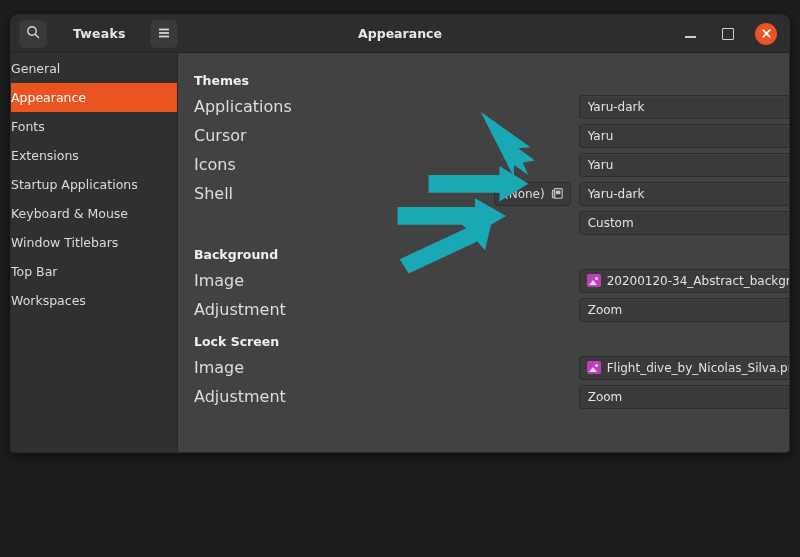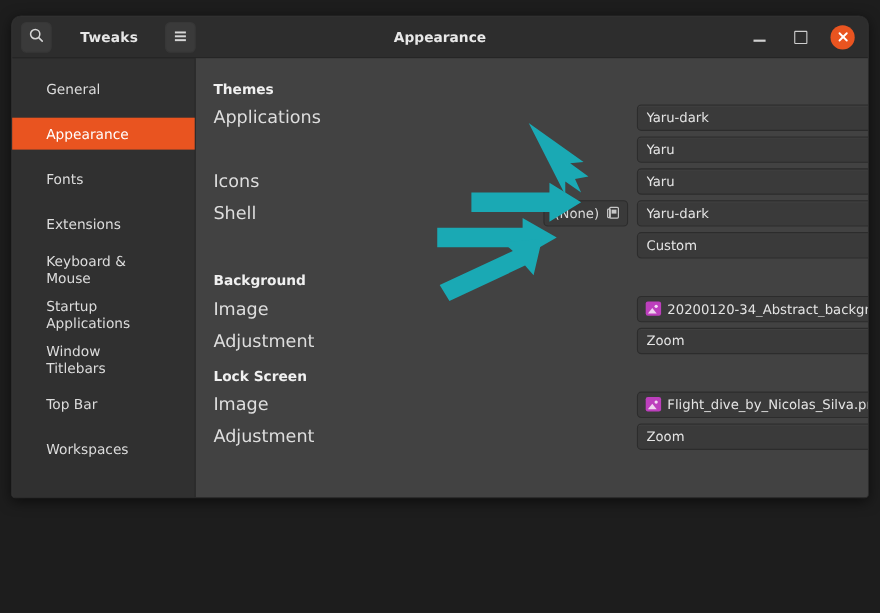--- a/index.html
+++ b/index.html
@@ -83,25 +83,24 @@
   #sidebar {
     width: 167px;
     flex: 0 0 167px;
     background: #303030;
     border-right: 1px solid #262626;
     padding-top: 1px;
   }
   .side-item {
     height: 29px;
     display: flex; align-items: center;
-    padding: 0 31px;
+    padding: 0 0;
     font-size: 12.5px;
     color: #dcdcdc;
     cursor: pointer;
-    margin-top: 12px;
   }
   .side-item.active { background: #e95420; color: #ffffff; }
   
   #content {
     flex: 1;
     background: #424242;
     position: relative;
     padding: 16px 22px 0 16px;
   }
   .section-head {
@@ -234,26 +233,26 @@
       <div class="side-item active">
         <span>Appearance</span>
       </div>
       <div class="side-item">
         <span>Fonts</span>
       </div>
       <div class="side-item">
         <span>Extensions</span>
       </div>
       <div class="side-item">
+        <span>Startup Applications</span>
+      </div>
+      <div class="side-item">
         <span>Keyboard &amp; Mouse</span>
       </div>
       <div class="side-item">
-        <span>Startup Applications</span>
-      </div>
-      <div class="side-item">
         <span>Window Titlebars</span>
       </div>
       <div class="side-item">
         <span>Top Bar</span>
       </div>
       <div class="side-item">
         <span>Workspaces</span>
       </div>
     </div>
 
@@ -265,20 +264,21 @@
         <div class="row-label">Applications</div>
         <div class="ctl-wrap">
           <div class="combo">
             <span class="val">Yaru-dark</span>
 
           </div>
         </div>
       </div>
 
       <div class="row">
+        <div class="row-label">Cursor</div>
         <div class="ctl-wrap">
           <div class="combo">
             <span class="val">Yaru</span>
 
           </div>
         </div>
       </div>
 
       <div class="row">
         <div class="row-label">Icons</div>

